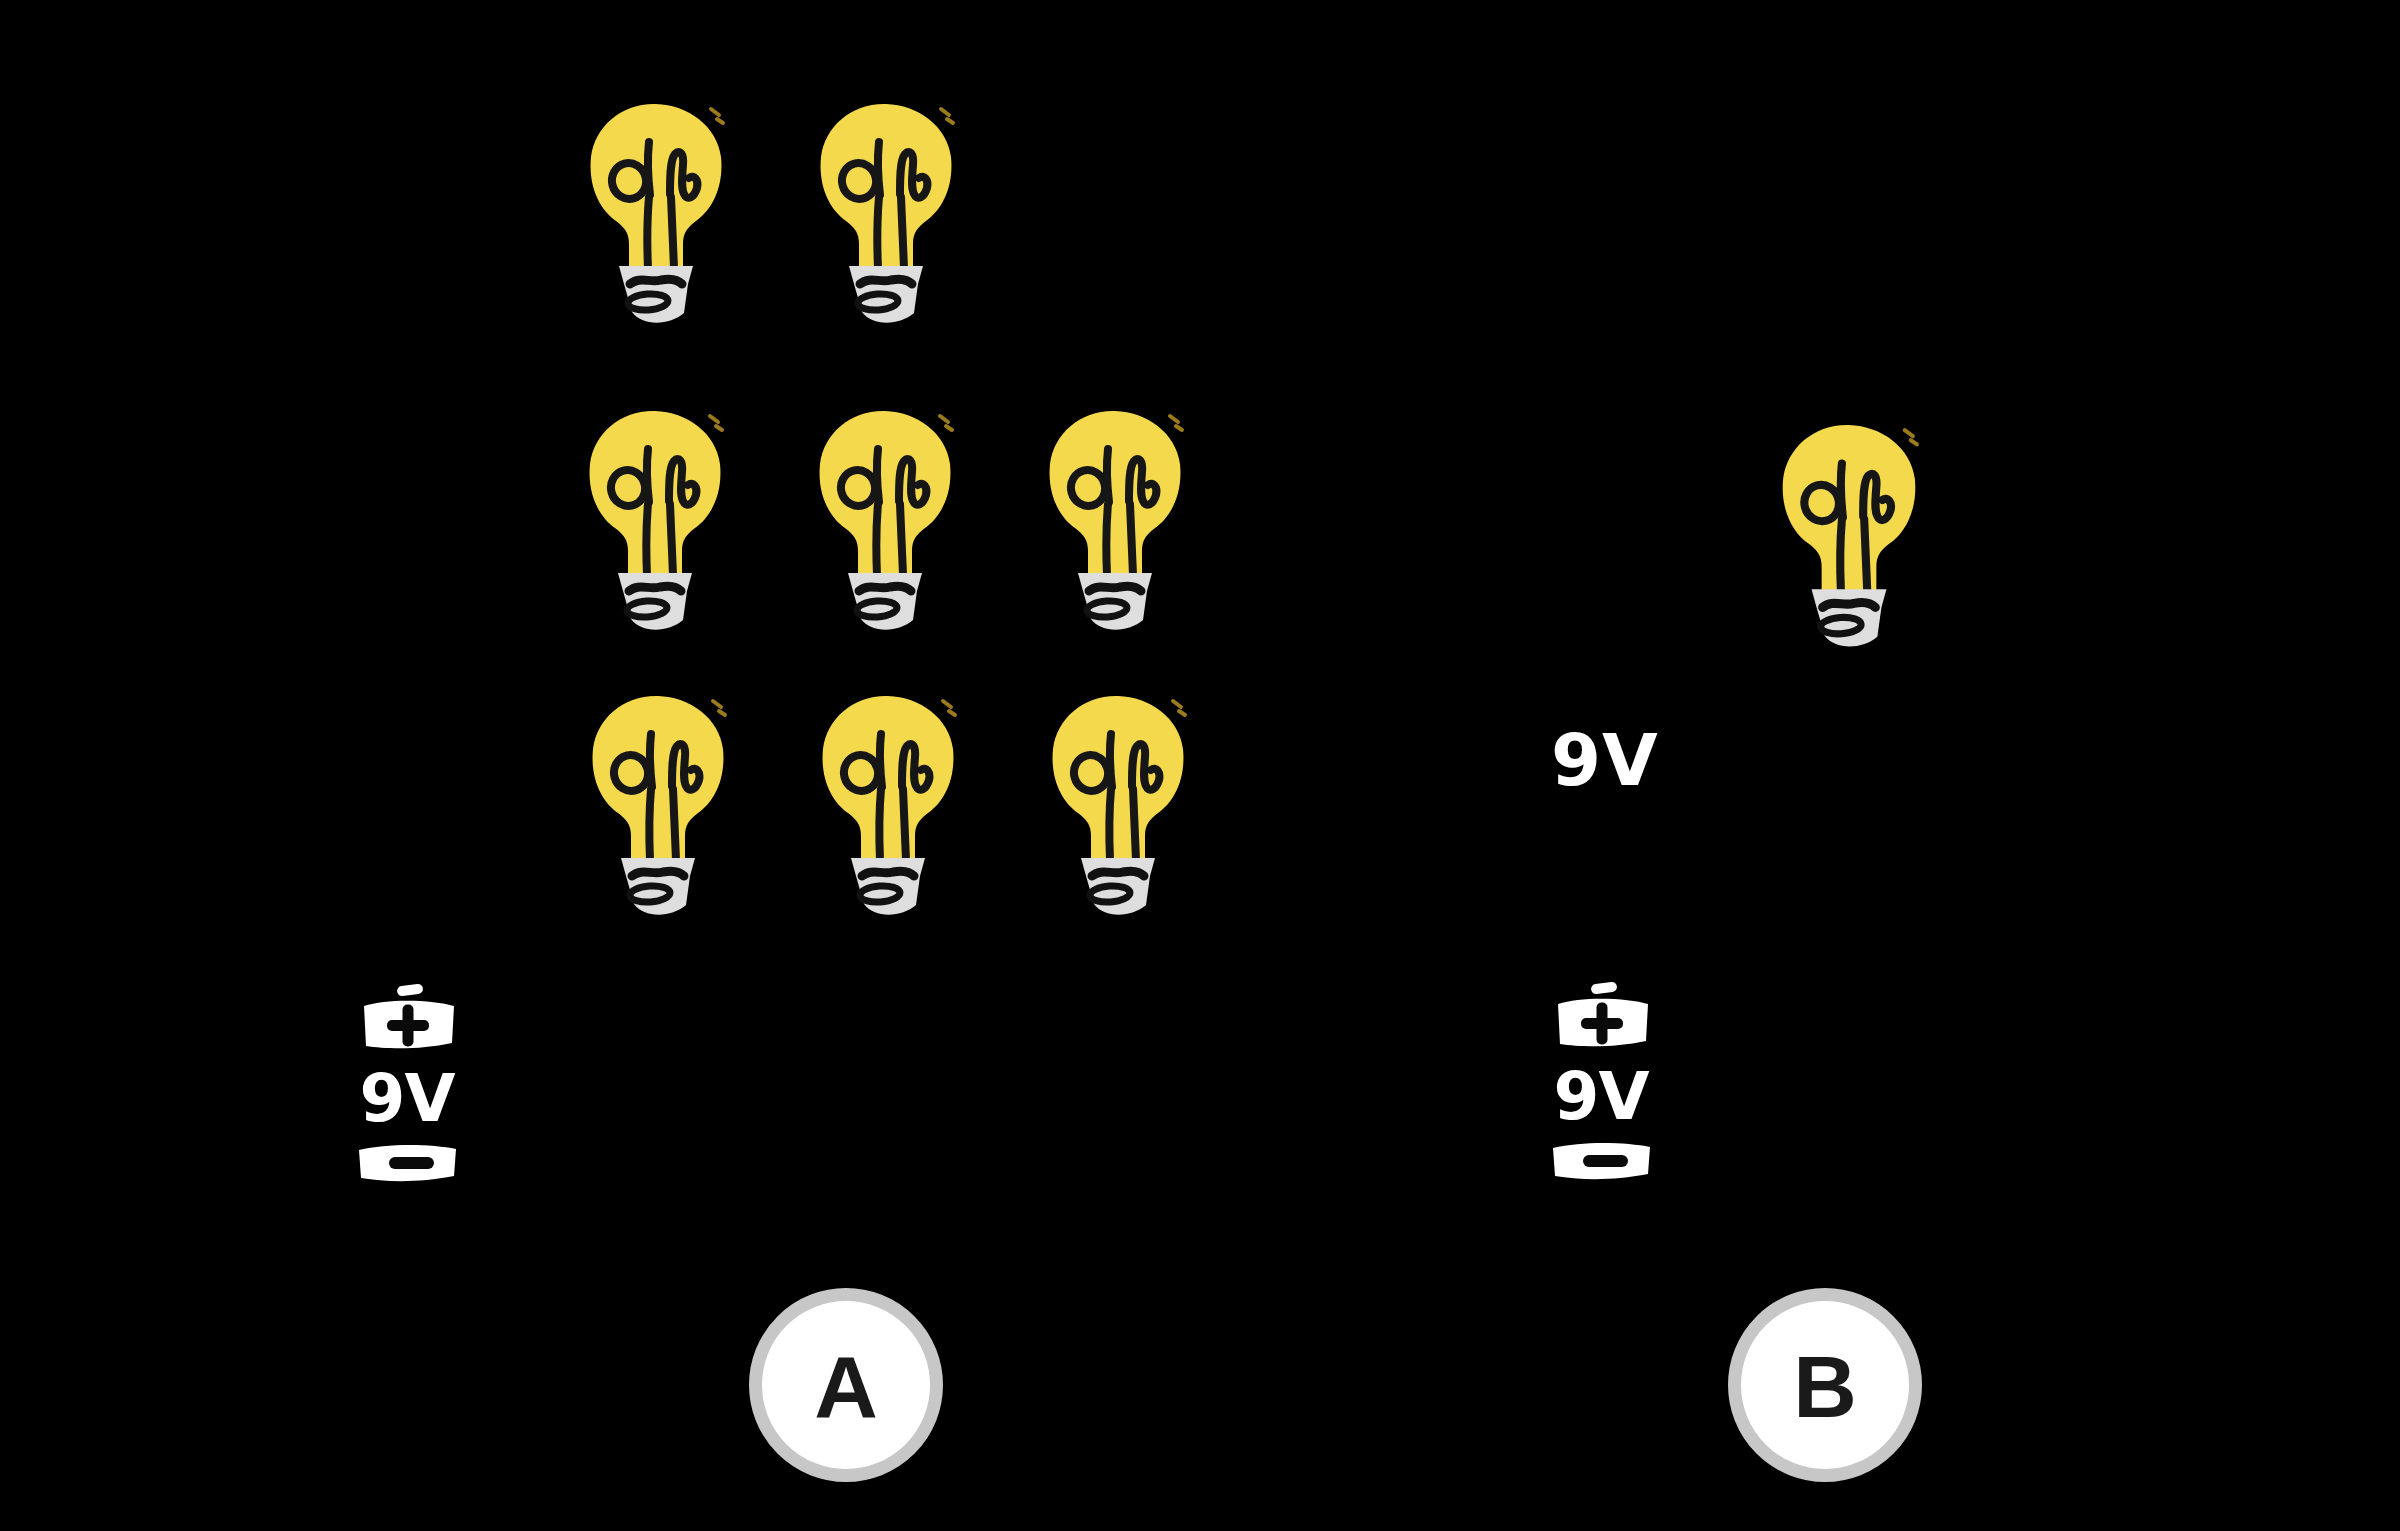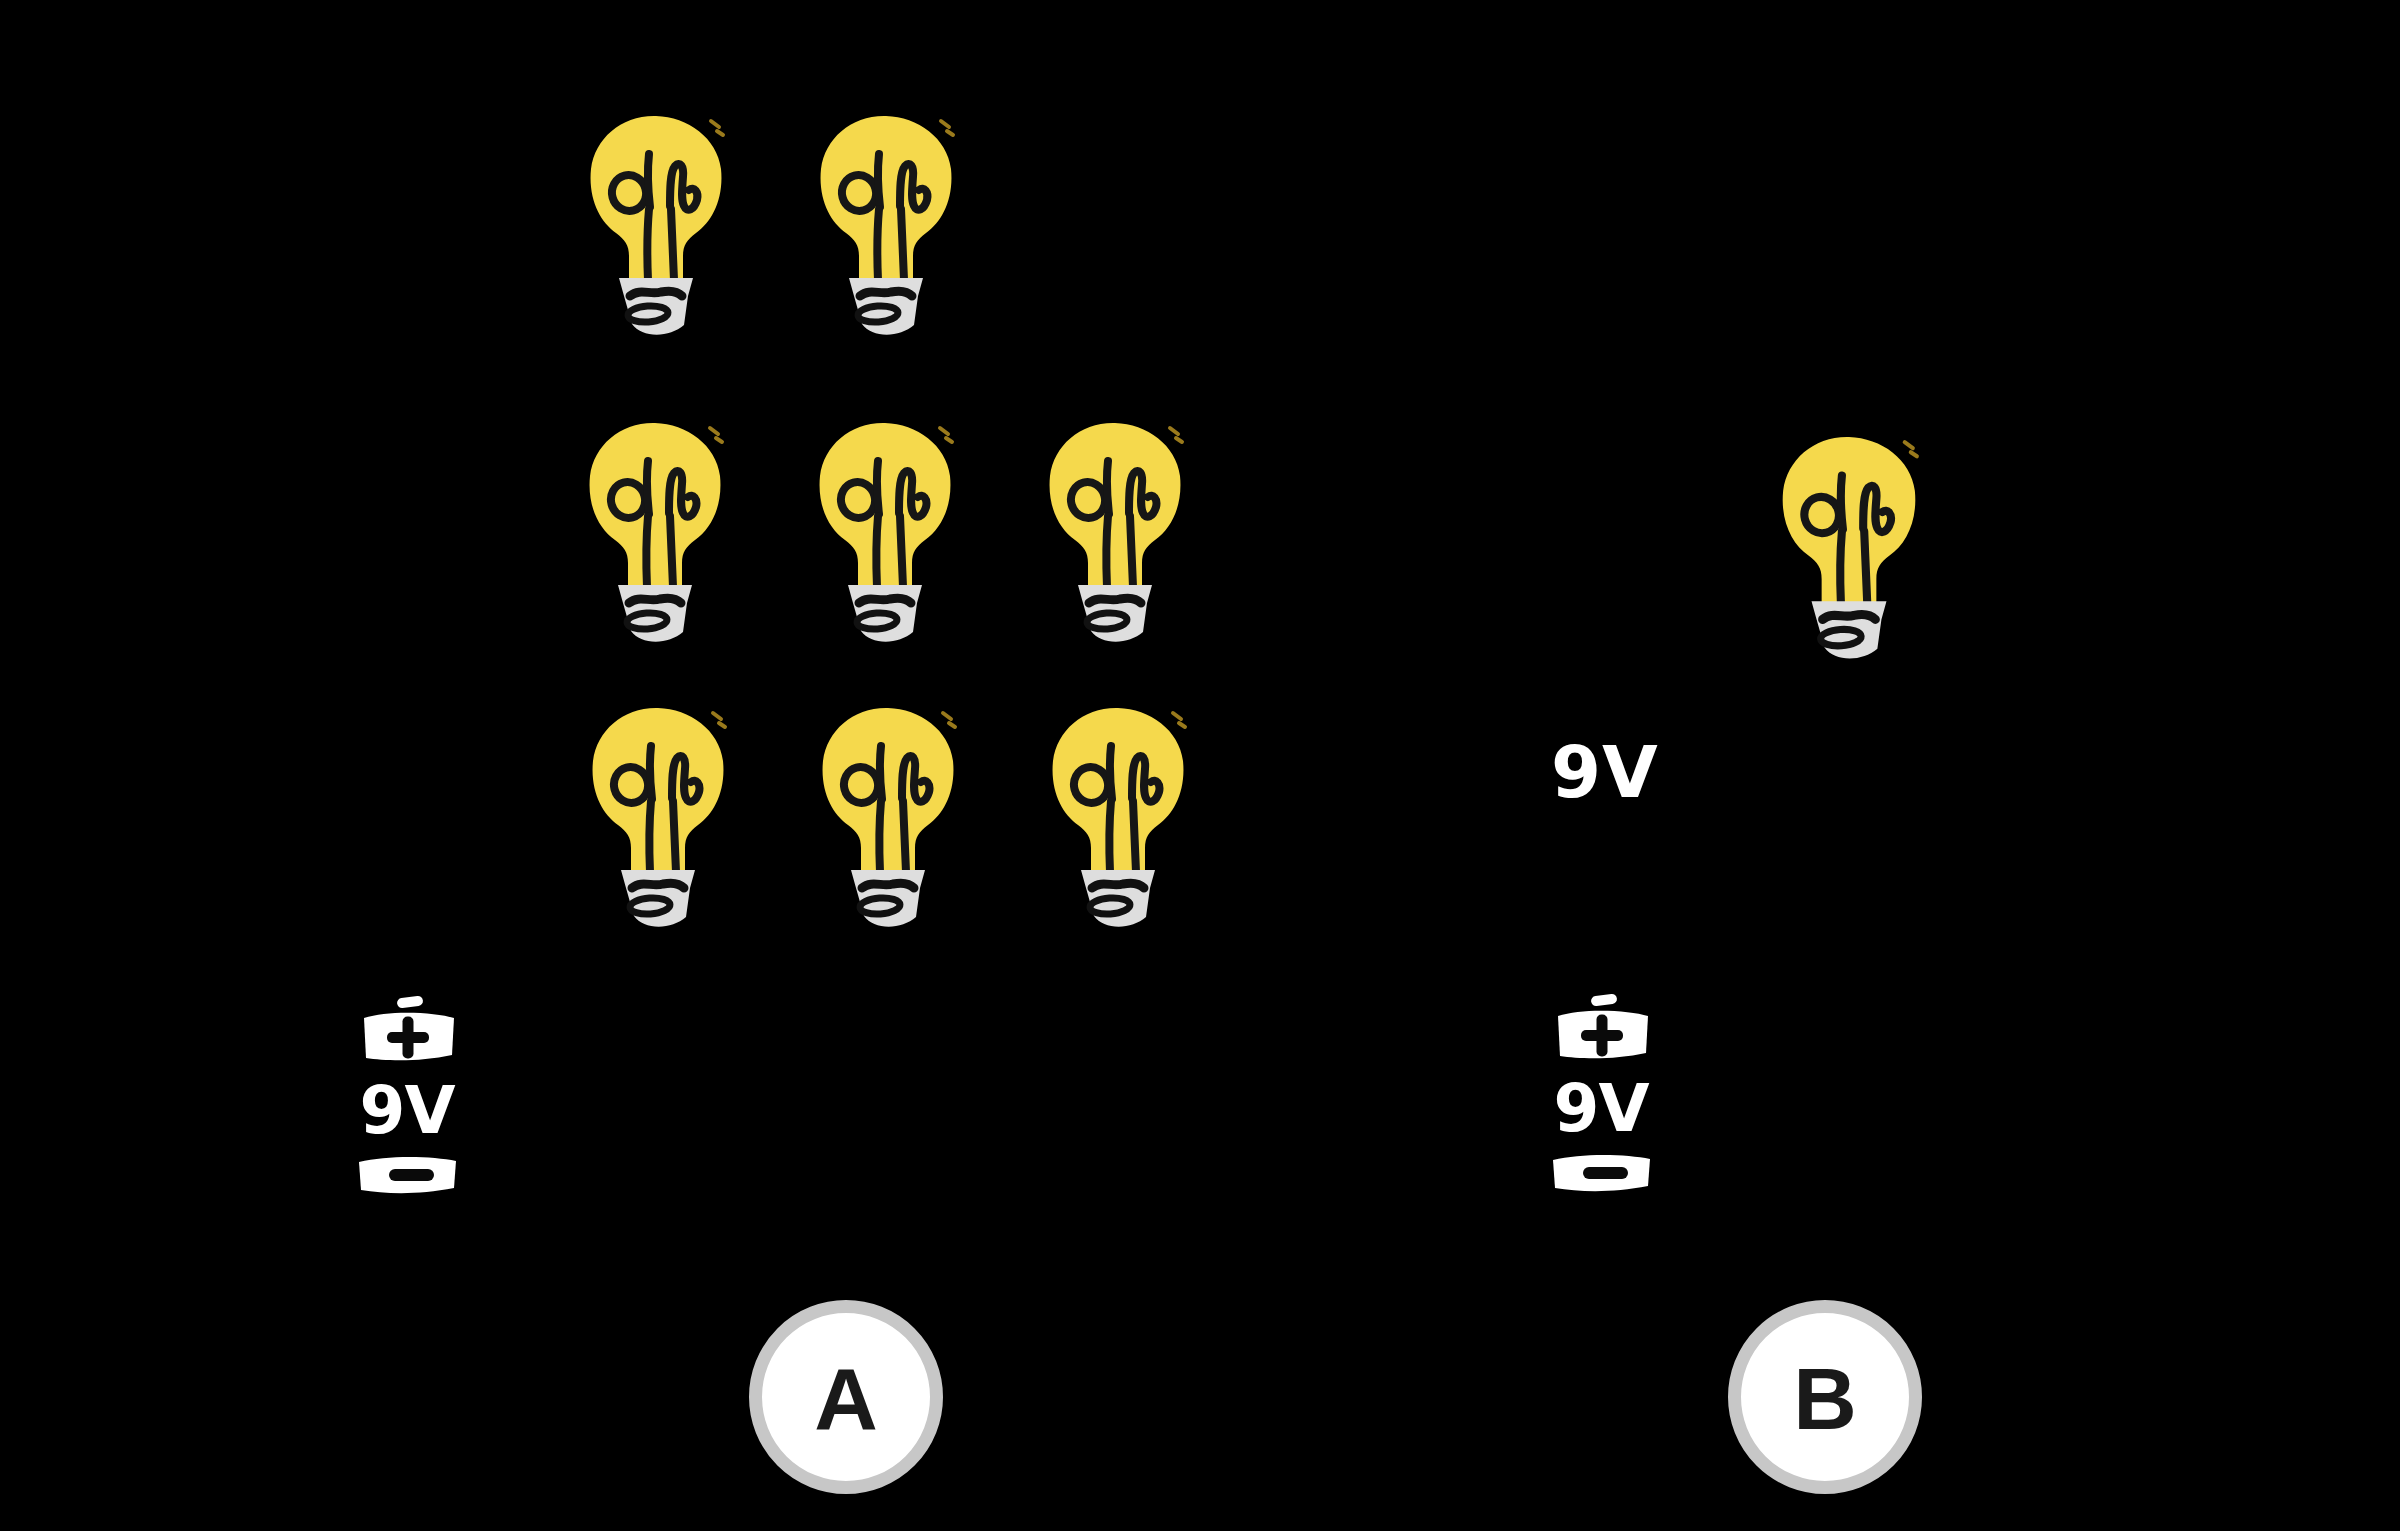--- a/index.html
+++ b/index.html
@@ -9,21 +9,21 @@
   }
   .canvas {
     position: relative;
     width: 2400px;
     height: 1531px;
     background: var(--background, #000);
     overflow: hidden;
     font-family: "DejaVu Sans", sans-serif;
   }
   .abs { position: absolute; }
-  .layer { position: absolute; inset: 0; margin-top: 12px; }
+  .layer { position: absolute; inset: 0; }
   .bulb { width: 140px; height: 230px; }
   .bulb-b { width: 142px; height: 233px; }
   .node {
     width: 168px;
     height: 168px;
     border-radius: 50%;
     border: 13px solid var(--node-ring-gray, #c7c7c7);
     background: var(--node-fill-white, #ffffff);
     display: flex;
     align-items: center;

